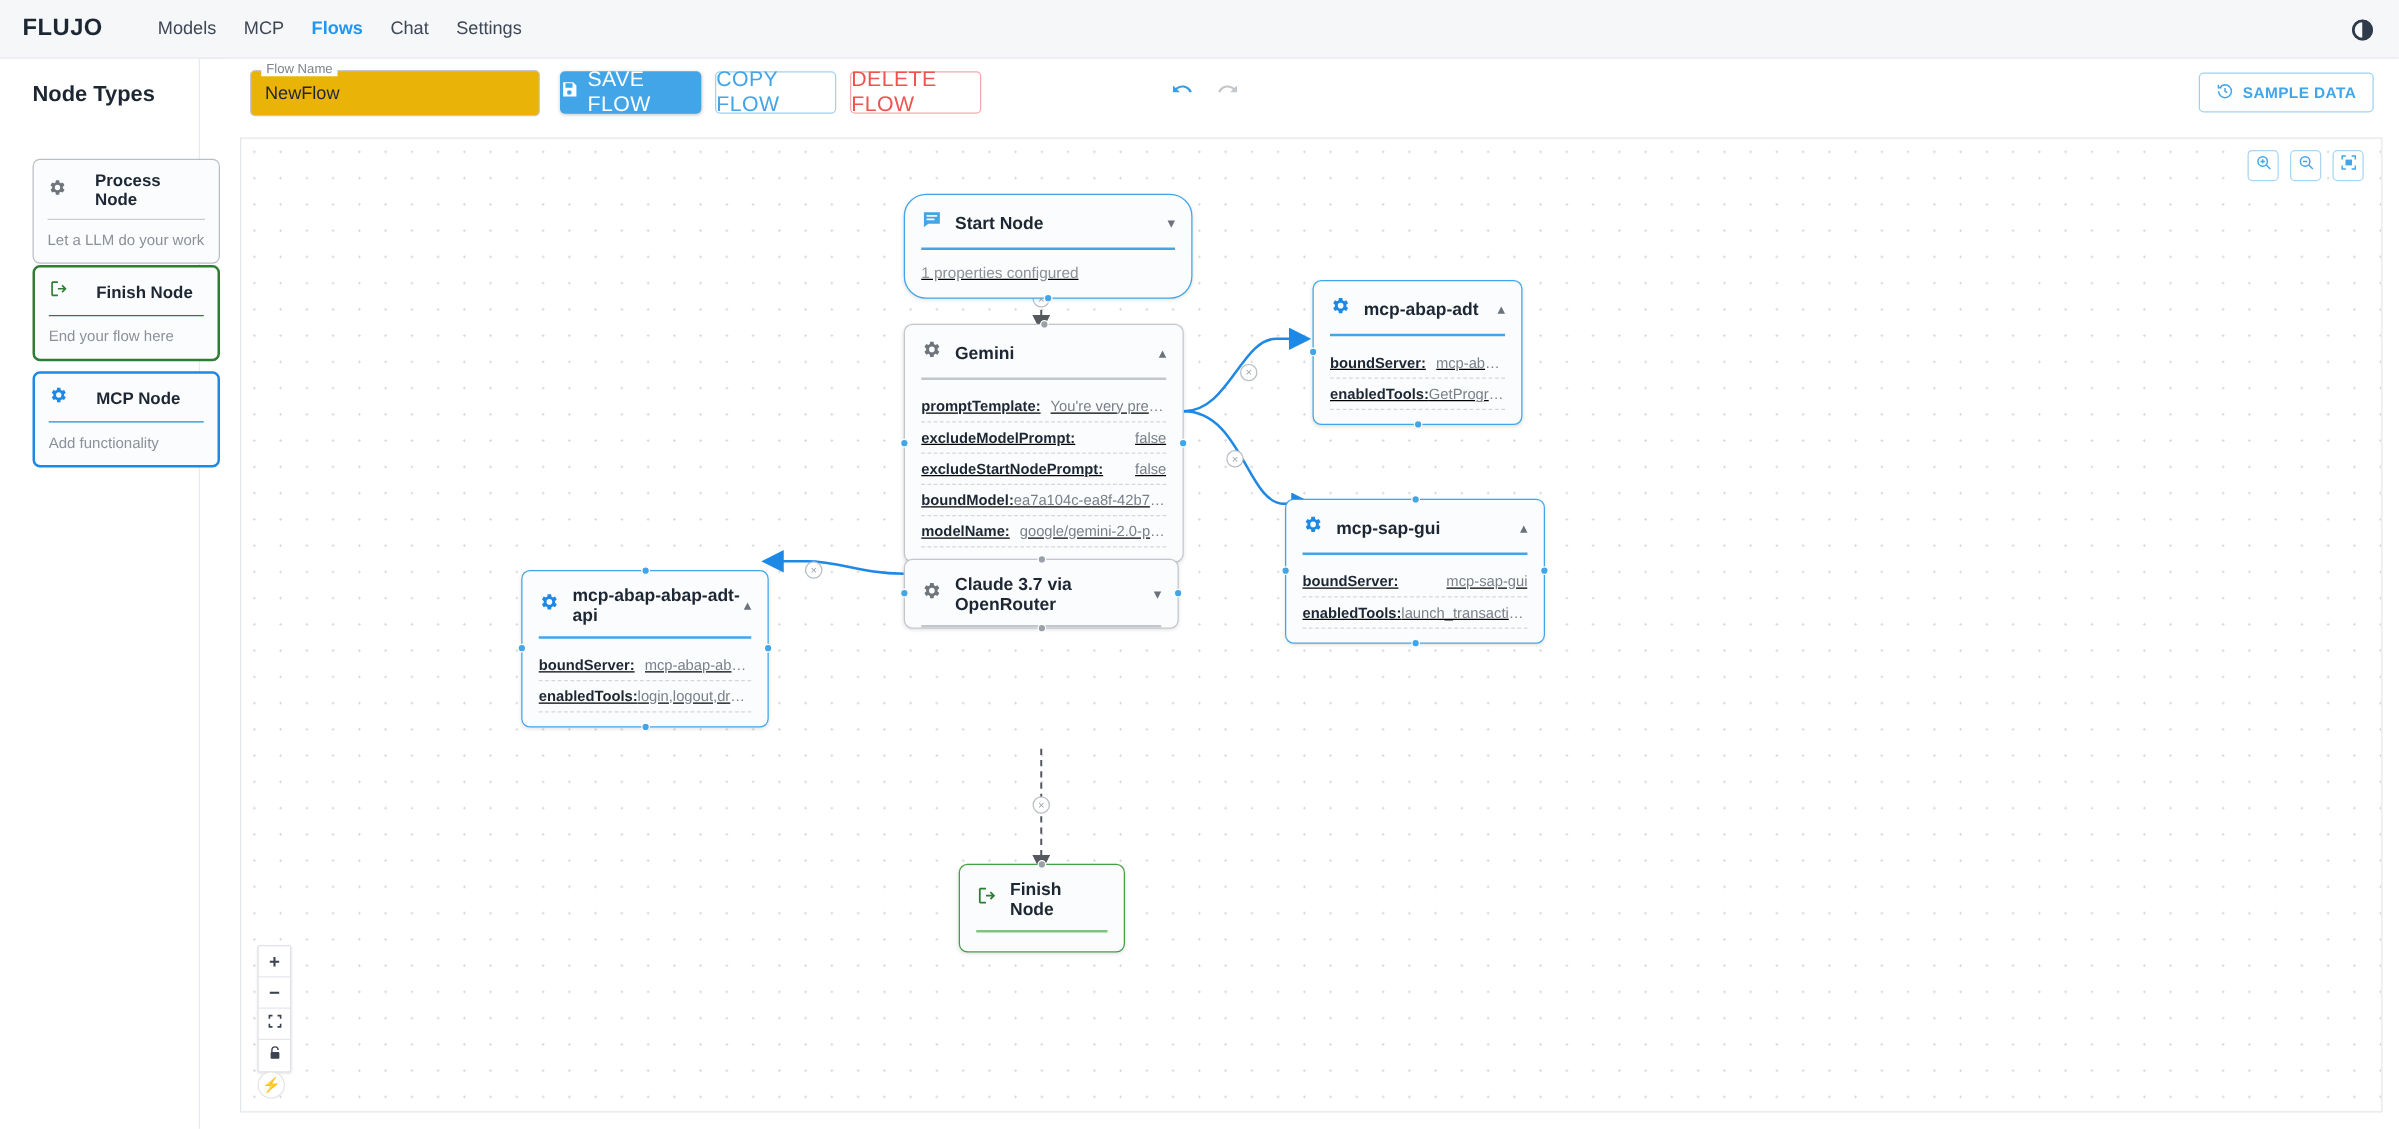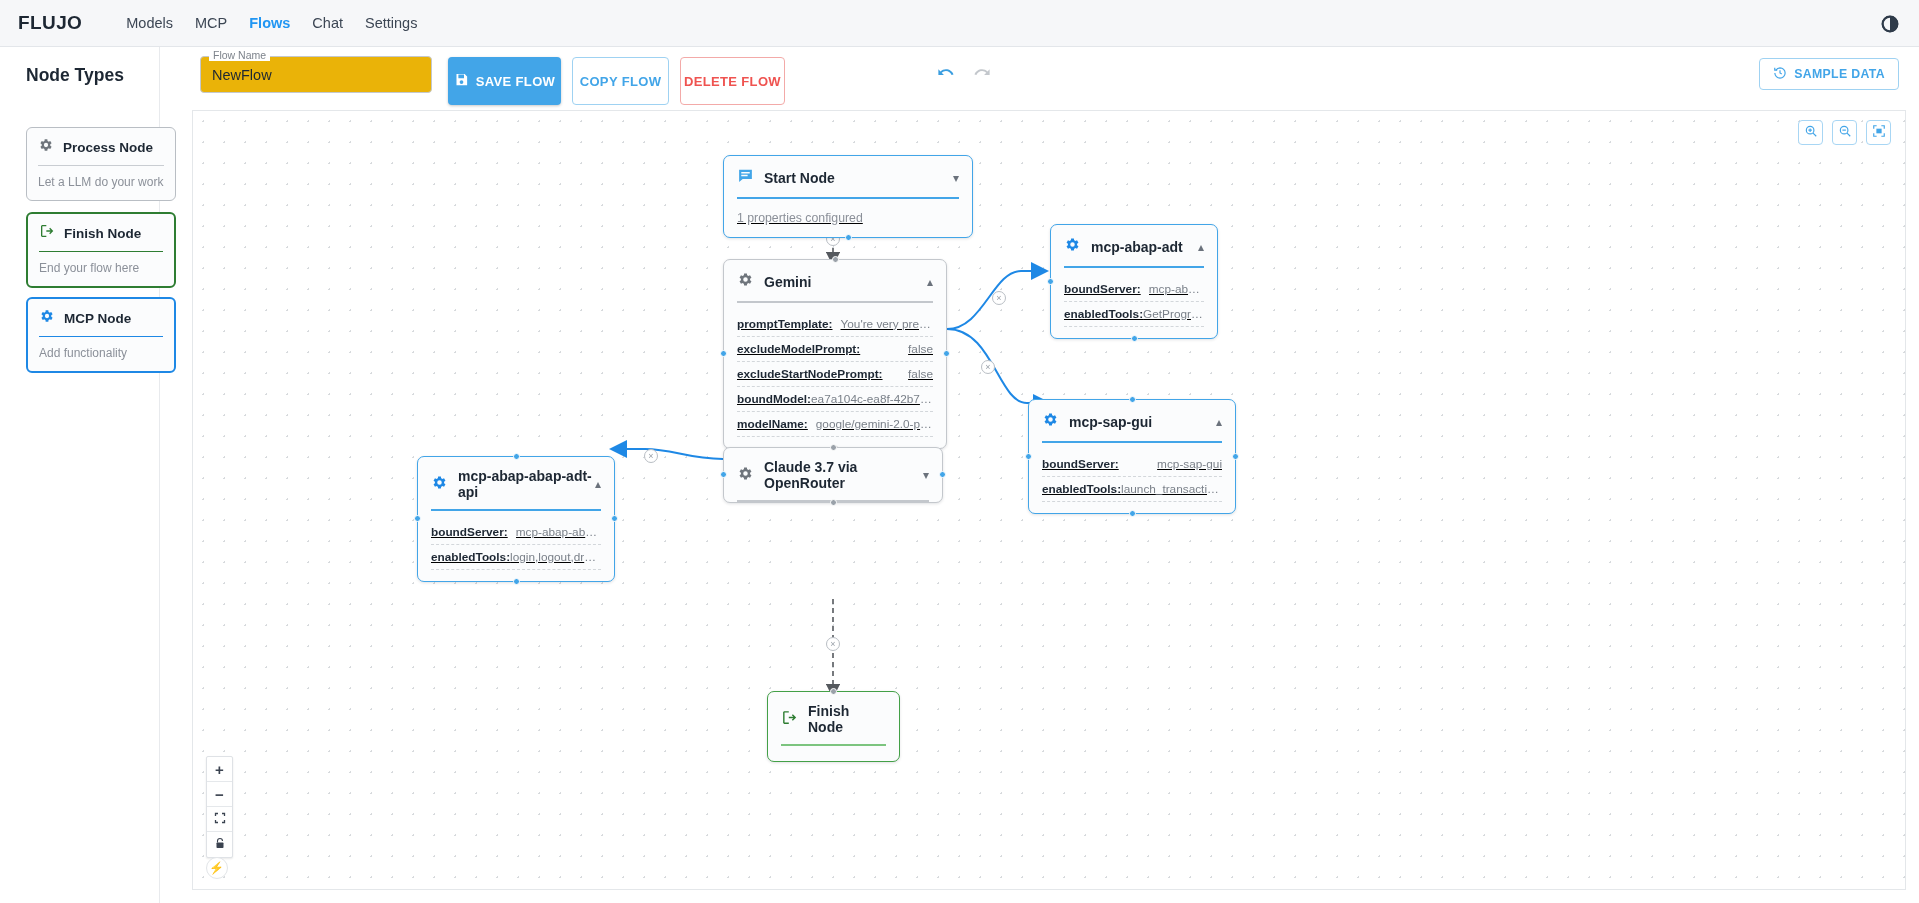--- a/index.html
+++ b/index.html
@@ -45,21 +45,21 @@
   }
   .palette-card {
     position: absolute; left: 26px; width: 150px;
     background: #fbfcfd; border-radius: 6px;
     border: 1px solid #c2c6cb;
     padding: 9px 11px 11px 11px;
   }
   .palette-card.proc  { top: 80px;  border-color: #b9bec4; }
   .palette-card.fin   { top: 165px; border: 2px solid #2e7d32; }
   .palette-card.mcp   { top: 250px; border: 2px solid #1e88e5; }
-  .pc-head { display: flex; align-items: center; gap: 9px; }
+  .pc-head { display: flex; align-items: center; gap: 22px; }
   .pc-title { font-size: 13.5px; font-weight: bold; color: #1d2733; }
   .pc-rule { height: 1px; margin: 8px 0 9px 0; background: #c9cdd2; }
   .palette-card.fin .pc-rule { background: #2e7d32; }
   .palette-card.mcp .pc-rule { background: #1e88e5; }
   .pc-desc { font-size: 12px; color: #8b9099; }
 
   
   #toolbar {
     position: absolute; left: 180px; top: 47px; width: 1739px; height: 57px;
     background: #ffffff;
@@ -70,23 +70,23 @@
   #flowname-input {
     width: 232px; height: 37px; border: 1px solid #c4c8cd; border-radius: 4px;
     padding: 0 11px; font-size: 14.5px; color: #1d2733; outline: none;
     font-family: "Liberation Sans", sans-serif; background: #eab308;
   }
   #flowname-label {
     position: absolute; left: 9px; top: -7px; background: #fff;
     padding: 0 4px; font-size: 10.5px; color: #7d838b;
   }
   .tbtn {
-    position: absolute; top: 10px; height: 48px; border-radius: 4px;
+    position: absolute; top: 10px; height: 34px; border-radius: 4px;
     display: flex; align-items: center; justify-content: center;
-    font-size: 13px; font-weight: bold; letter-spacing: .35px; cursor: pointer;
+    font-size: 17px; font-weight: normal; letter-spacing: .35px; cursor: pointer;
   }
   #save-flow {
     left: 268px; width: 113px; background: #42a5e8; color: #fff;
     border: none; gap: 7px; box-shadow: 0 1px 3px rgba(0,0,0,.22);
   }
   #copy-flow {
     left: 392px; width: 97px; background: #fff; color: #42a5e8;
     border: 1px solid #9fd2f2;
   }
   #delete-flow {
@@ -348,21 +348,21 @@
     <path d="M530,348 C 495,348 480,338 452,338 L 420,338" stroke="#1e88e5" stroke-width="2" fill="none" marker-end="url(#arrL)"></path>
   </svg>
 
   <div class="edgedot" style="left:633px; top:121px;">×</div>
   <div class="edgedot" style="left:633px; top:312px;">×</div>
   <div class="edgedot" style="left:633px; top:526px;">×</div>
   <div class="edgedot" style="left:799px; top:180px;">×</div>
   <div class="edgedot" style="left:788px; top:249px;">×</div>
   <div class="edgedot" style="left:451px; top:338px;">×</div>
 
-  <div class="node blue" style="left:530px; top:44px; width:250px;">
+  <div class="node blue" style="left:530px; top:44px; width:231px;border-radius:18px;">
     <div class="nhead">
       <span>
         <svg width="17" height="17" viewBox="0 0 24 24" fill="#42a5e8">
           <path d="M3 4h18v13H8l-5 4V4zm3 3v2h12V7H6zm0 4v2h9v-2H6z"></path>
         </svg>
       </span>
       <span class="ntitle">Start Node</span>
       <span class="chev">▾</span>
     </div>
     <div class="nrule"></div>

